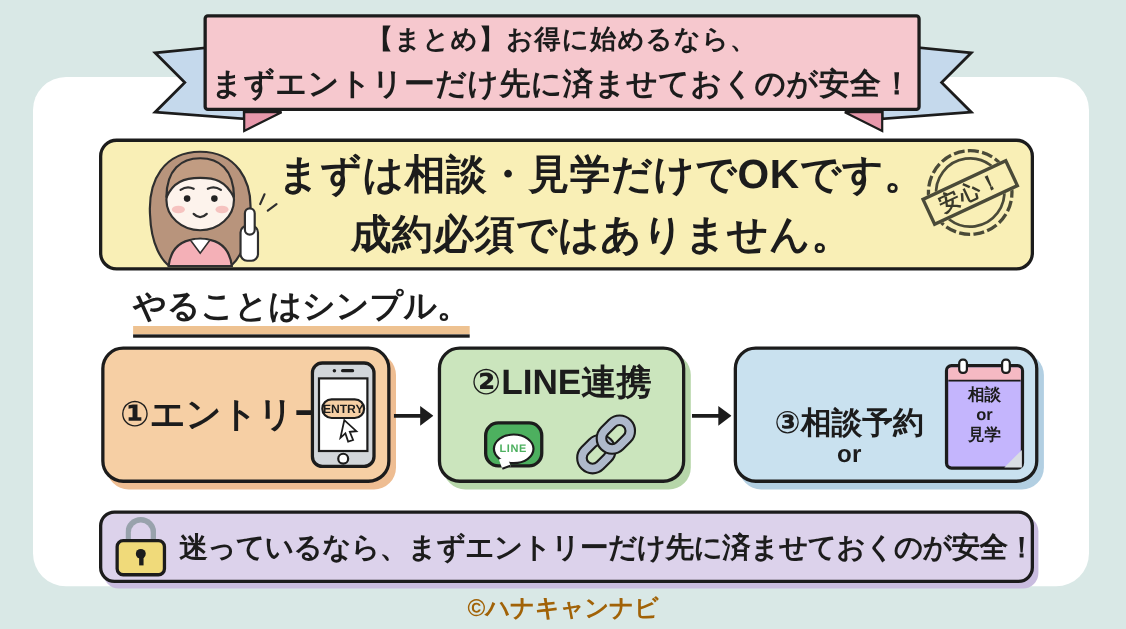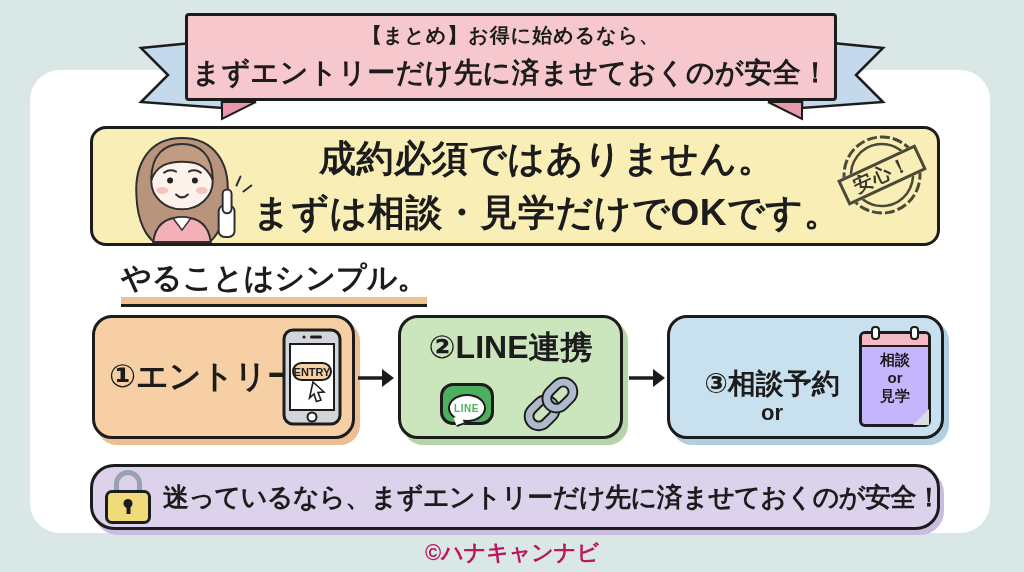--- a/index.html
+++ b/index.html
@@ -17,21 +17,21 @@
 
   
   .ribbon { position:absolute; left:138px; top:10px; width:748px; height:112px; }
   .ribbon-tails { position:absolute; left:0; top:28px; width:748px; height:84px; }
   .banner-center {
     position:absolute; left:47px; top:3px; width:652px; height:88px;
     background:#f6c8ce; border:3px solid #1c1c1c; border-radius:4px;
     display:flex; flex-direction:column; align-items:center; justify-content:center;
     gap:5px; text-align:center;
   }
-  .banner-line1 { font-size:20px; font-weight:bold; letter-spacing:1px;text-align:center; }
+  .banner-line1 { font-size:24px; font-weight:bold; letter-spacing:1px;text-align:center; }
   .banner-line2 { font-size:28px; font-weight:bold; letter-spacing:0.5px; }
 
   
   .hero-box {
     position:absolute; left:90px; top:126px; width:850px; height:120px;
     background:#f9efb6; border:3px solid #1c1c1c; border-radius:16px;
   }
   .woman { position:absolute; left:14px; top:3px; width:150px; height:111px; }
   .hero-text {
     position:absolute; left:172px; right:108px; top:0; height:100%;
@@ -110,41 +110,41 @@
     border-style:solid; border-width:0 0 16px 16px;
     border-color:transparent transparent #d9dee3 transparent;
   }
 
   .arrow { position:absolute; top:366px; width:36px; height:24px; }
   .arrow1 { left:358px; } .arrow2 { left:629px; }
 
   
   .note-box {
     position:absolute; left:90px; top:464px; width:850px; height:66px;
-    background:#dcd2eb; border:3px solid #1c1c1c; border-radius:24px;
+    background:#dcd2eb; border:3px solid #1c1c1c; border-radius:14px;
     box-shadow:4px 5px 0 #c9bcdf;
     display:flex; align-items:center; padding:0 12px;
   }
   .lock { position:relative; width:46px; height:54px; flex:0 0 auto; margin-right:12px; }
   .lock-shackle {
     position:absolute; left:9px; top:0; width:28px; height:26px;
     border:5px solid #98a2ac; border-bottom:none; border-radius:14px 14px 0 0;
   }
   .lock-body {
     position:absolute; left:0; bottom:0; width:46px; height:34px;
     background:#f0da7a; border:3px solid #1c1c1c; border-radius:7px;
   }
   .keyhole { position:absolute; left:50%; top:6px; transform:translateX(-50%); width:9px; height:9px; background:#1c1c1c; border-radius:50%; }
   .keyhole::after { content:""; position:absolute; left:2.5px; top:6px; width:4px; height:9px; background:#1c1c1c; }
   .note-text { font-size:26px; font-weight:bold; white-space:nowrap; letter-spacing:-0.5px; }
 
   
   .footer {
     position:absolute; left:0; right:0; top:538px; text-align:center;
-    font-size:22px; font-weight:bold; color:#be185d;
+    font-size:22px; font-weight:bold; color:#a16207;
   }
 </style>
 </head>
 <body>
 
 <div class="canvas">
 
   <div class="white-card"></div>
 
   <div class="ribbon">
@@ -173,22 +173,22 @@
       <ellipse cx="95" cy="59" rx="6" ry="3.5" fill="#f6c3c0"></ellipse>
       <path d="M69,63 q6,6 12,0" fill="none" stroke="#2f2f2f" stroke-width="2" stroke-linecap="round"></path>
       <path d="M46,111 C48,94 58,86 75,86 C92,86 102,94 104,111 Z" fill="#f4b0b7" stroke="#2f2f2f" stroke-width="2"></path>
       <path d="M66,87 L75,99 L84,87 C79,85.5 71,85.5 66,87 Z" fill="#ffffff" stroke="#2f2f2f" stroke-width="1.5"></path>
       <rect x="112" y="74" width="16" height="32" rx="6" fill="#ffffff" stroke="#2f2f2f" stroke-width="2"></rect>
       <rect x="116" y="58" width="9" height="24" rx="4.5" fill="#ffffff" stroke="#2f2f2f" stroke-width="2"></rect>
       <path d="M130,54 l4,-9" stroke="#2f2f2f" stroke-width="2" stroke-linecap="round"></path>
       <path d="M137,60 l8,-6" stroke="#2f2f2f" stroke-width="2" stroke-linecap="round"></path>
     </svg>
     <div class="hero-text">
+      <div class="hero-line">まずは相談・見学だけでOKです。</div>
       <div class="hero-line">成約必須ではありません。</div>
-      <div class="hero-line">まずは相談・見学だけでOKです。</div>
     </div>
     <div class="stamp">
       <svg width="98" height="86" viewBox="0 0 98 86">
         <circle cx="49" cy="43" r="38" fill="none" stroke="#4a4a38" stroke-width="3" stroke-dasharray="10 3"></circle>
         <circle cx="49" cy="43" r="31" fill="none" stroke="#4a4a38" stroke-width="2.5"></circle>
       </svg>
       <div class="stamp-label">安心！</div>
     </div>
   </div>
 

